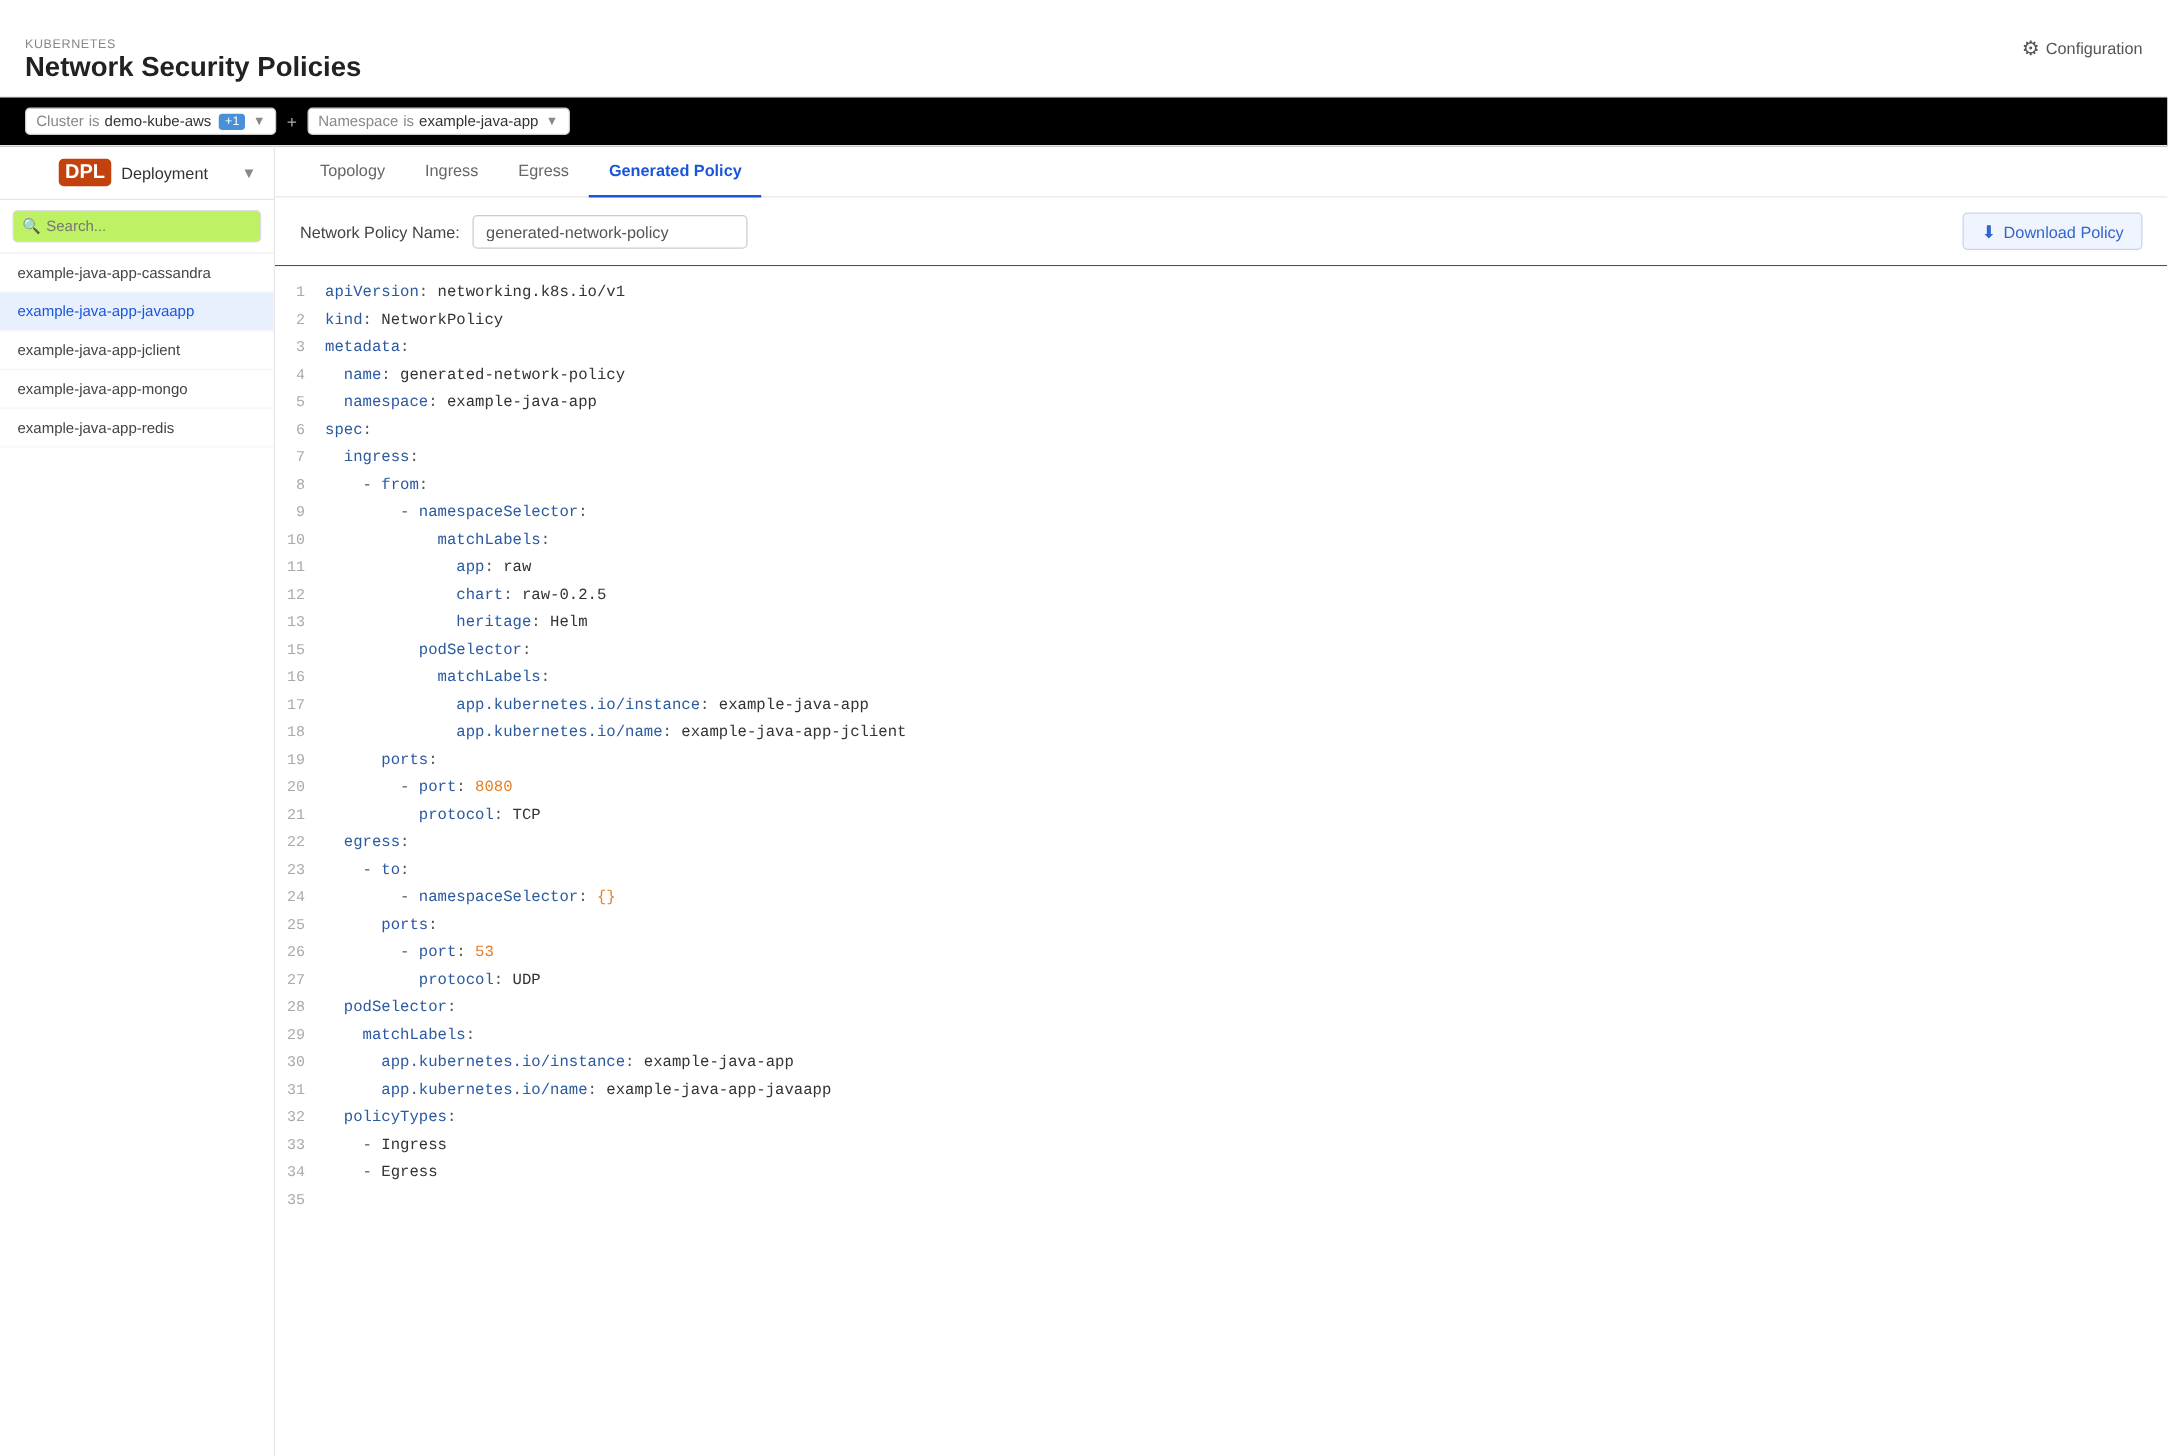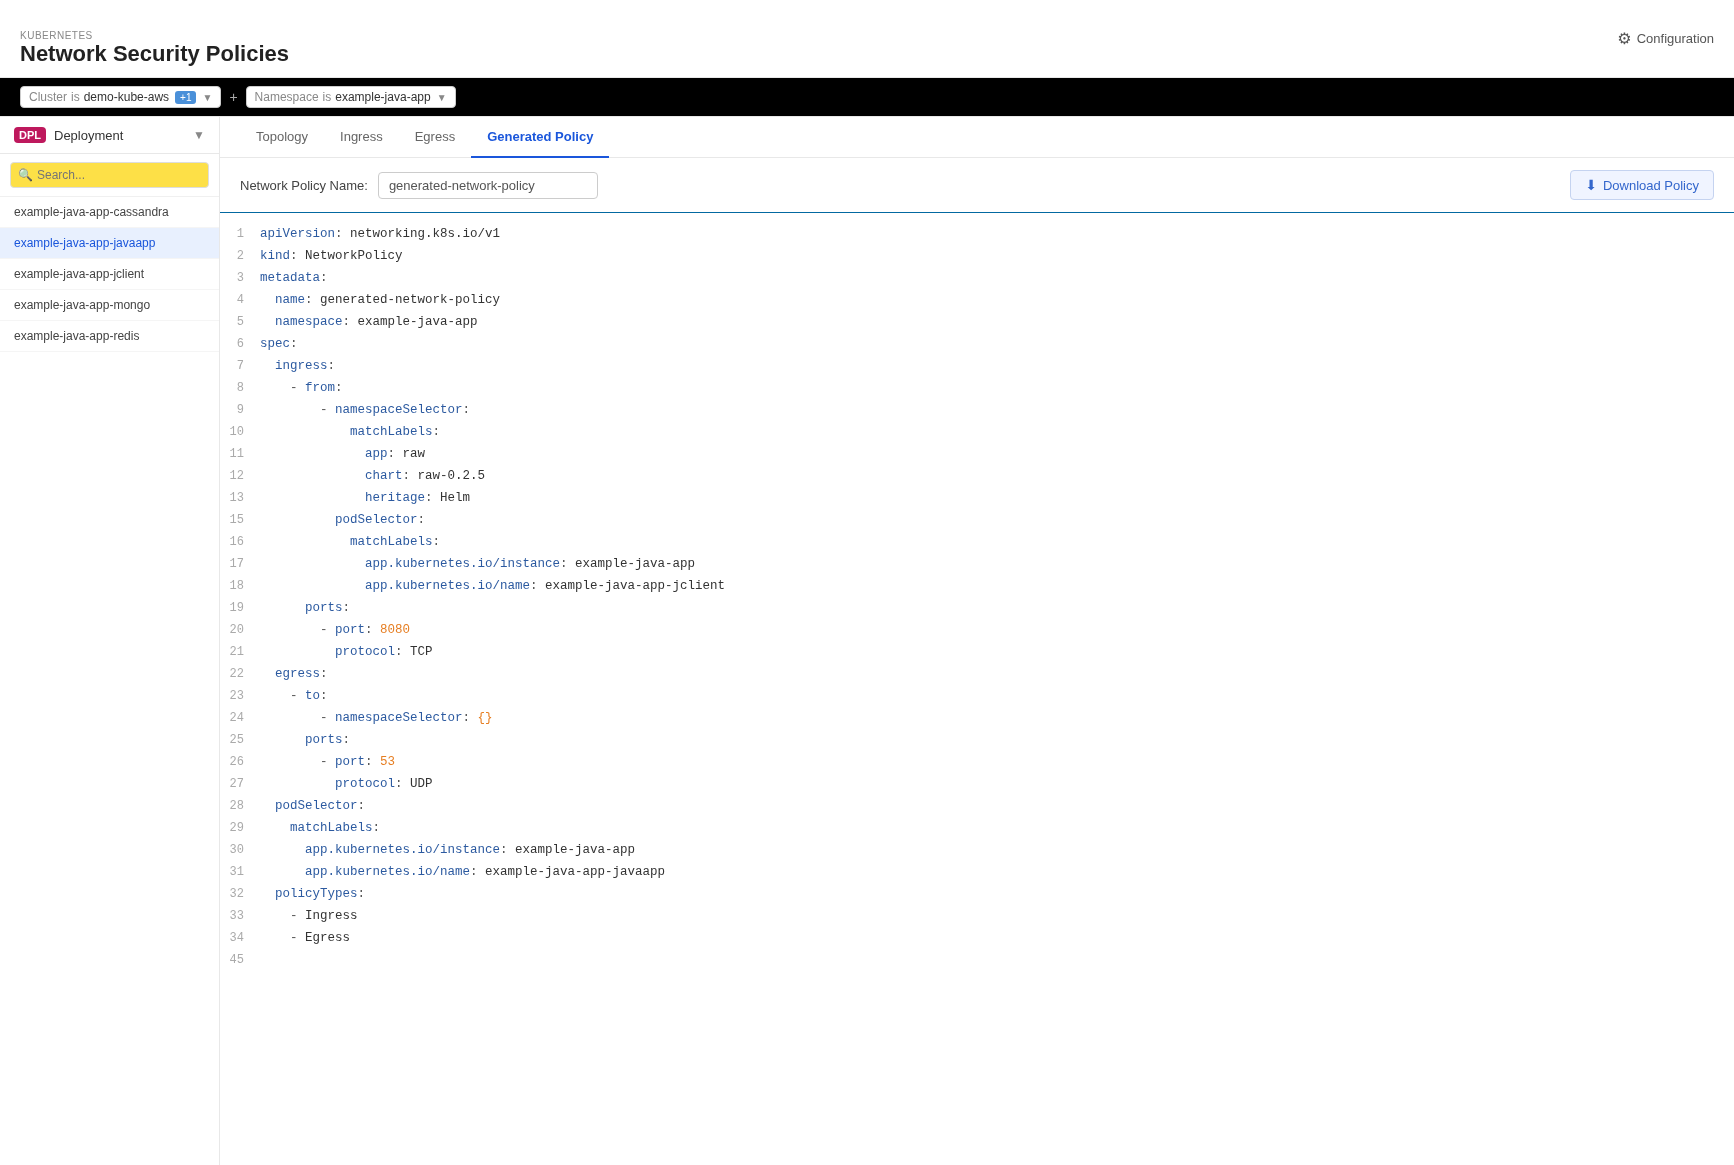--- a/index.html
+++ b/index.html
@@ -18,26 +18,26 @@
     .filter-tag .value { color: #333; font-weight: 500; }
     .filter-tag .badge { background: #4a90d9; color: #fff; border-radius: 3px; font-size: 10px; padding: 1px 5px; margin-left: 2px; }
     .filter-tag .arrow { color: #888; font-size: 10px; margin-left: 2px; }
     .filter-separator { color: #aaa; font-size: 14px; }
 
     .main-layout { display: flex; height: calc(100vh - 110px); }
 
     .sidebar { width: 220px; border-right: 1px solid #e8e8e8; display: flex; flex-direction: column; }
     .sidebar-header { display: flex; align-items: center; justify-content: space-between; padding: 10px 14px; border-bottom: 1px solid #e8e8e8; cursor: pointer; }
     .sidebar-header-left { display: flex; align-items: center; gap: 8px; }
-    .dpl-badge { background: #be185d; color: #fff; font-size: 11px; font-weight: bold; border-radius: 4px; padding: 2px 5px; }
+    .dpl-badge { background: #c2410c; color: #fff; font-size: 16px; font-weight: bold; border-radius: 4px; padding: 2px 5px; margin-left: 33px; }
     .sidebar-header-label { font-size: 13px; font-weight: 500; color: #333; }
     .chevron-icon { color: #888; font-size: 12px; }
 
     .sidebar-search { padding: 8px 10px; border-bottom: 1px solid #f0f0f0; }
-    .sidebar-search input { width: 100%; border: 1px solid #ddd; border-radius: 4px; padding: 5px 8px 5px 26px; font-size: 12px; color: #555; background: #fde047; outline: none; }
+    .sidebar-search input { width: 100%; border: 1px solid #ddd; border-radius: 4px; padding: 5px 8px 5px 26px; font-size: 12px; color: #555; background: #bef264; outline: none; }
     .search-wrapper { position: relative; }
     .search-wrapper .search-icon-inner { position: absolute; left: 8px; top: 50%; transform: translateY(-50%); color: #aaa; font-size: 12px; }
 
     .sidebar-list { flex: 1; overflow-y: auto; }
     .sidebar-item { padding: 8px 14px; font-size: 12px; color: #444; cursor: pointer; border-bottom: 1px solid #f5f5f5; }
     .sidebar-item.active { background: #e8f0fe; color: #1a56db; font-weight: 500; }
 
     .content-area { flex: 1; display: flex; flex-direction: column; overflow: hidden; }
 
     .tabs { display: flex; align-items: center; border-bottom: 1px solid #e8e8e8; padding: 0 20px; }
@@ -269,19 +269,19 @@
         </div>
         <div class="code-line">
           <span class="line-num">33</span>
           <span class="line-content"><span class="plain">    </span><span class="dash">- </span><span class="plain">Ingress</span></span>
         </div>
         <div class="code-line">
           <span class="line-num">34</span>
           <span class="line-content"><span class="plain">    </span><span class="dash">- </span><span class="plain">Egress</span></span>
         </div>
         <div class="code-line">
-          <span class="line-num">45</span>
+          <span class="line-num">35</span>
           <span class="line-content"></span>
         </div>
       </div>
   </div>
 
 </div>
 
 </body></html>

